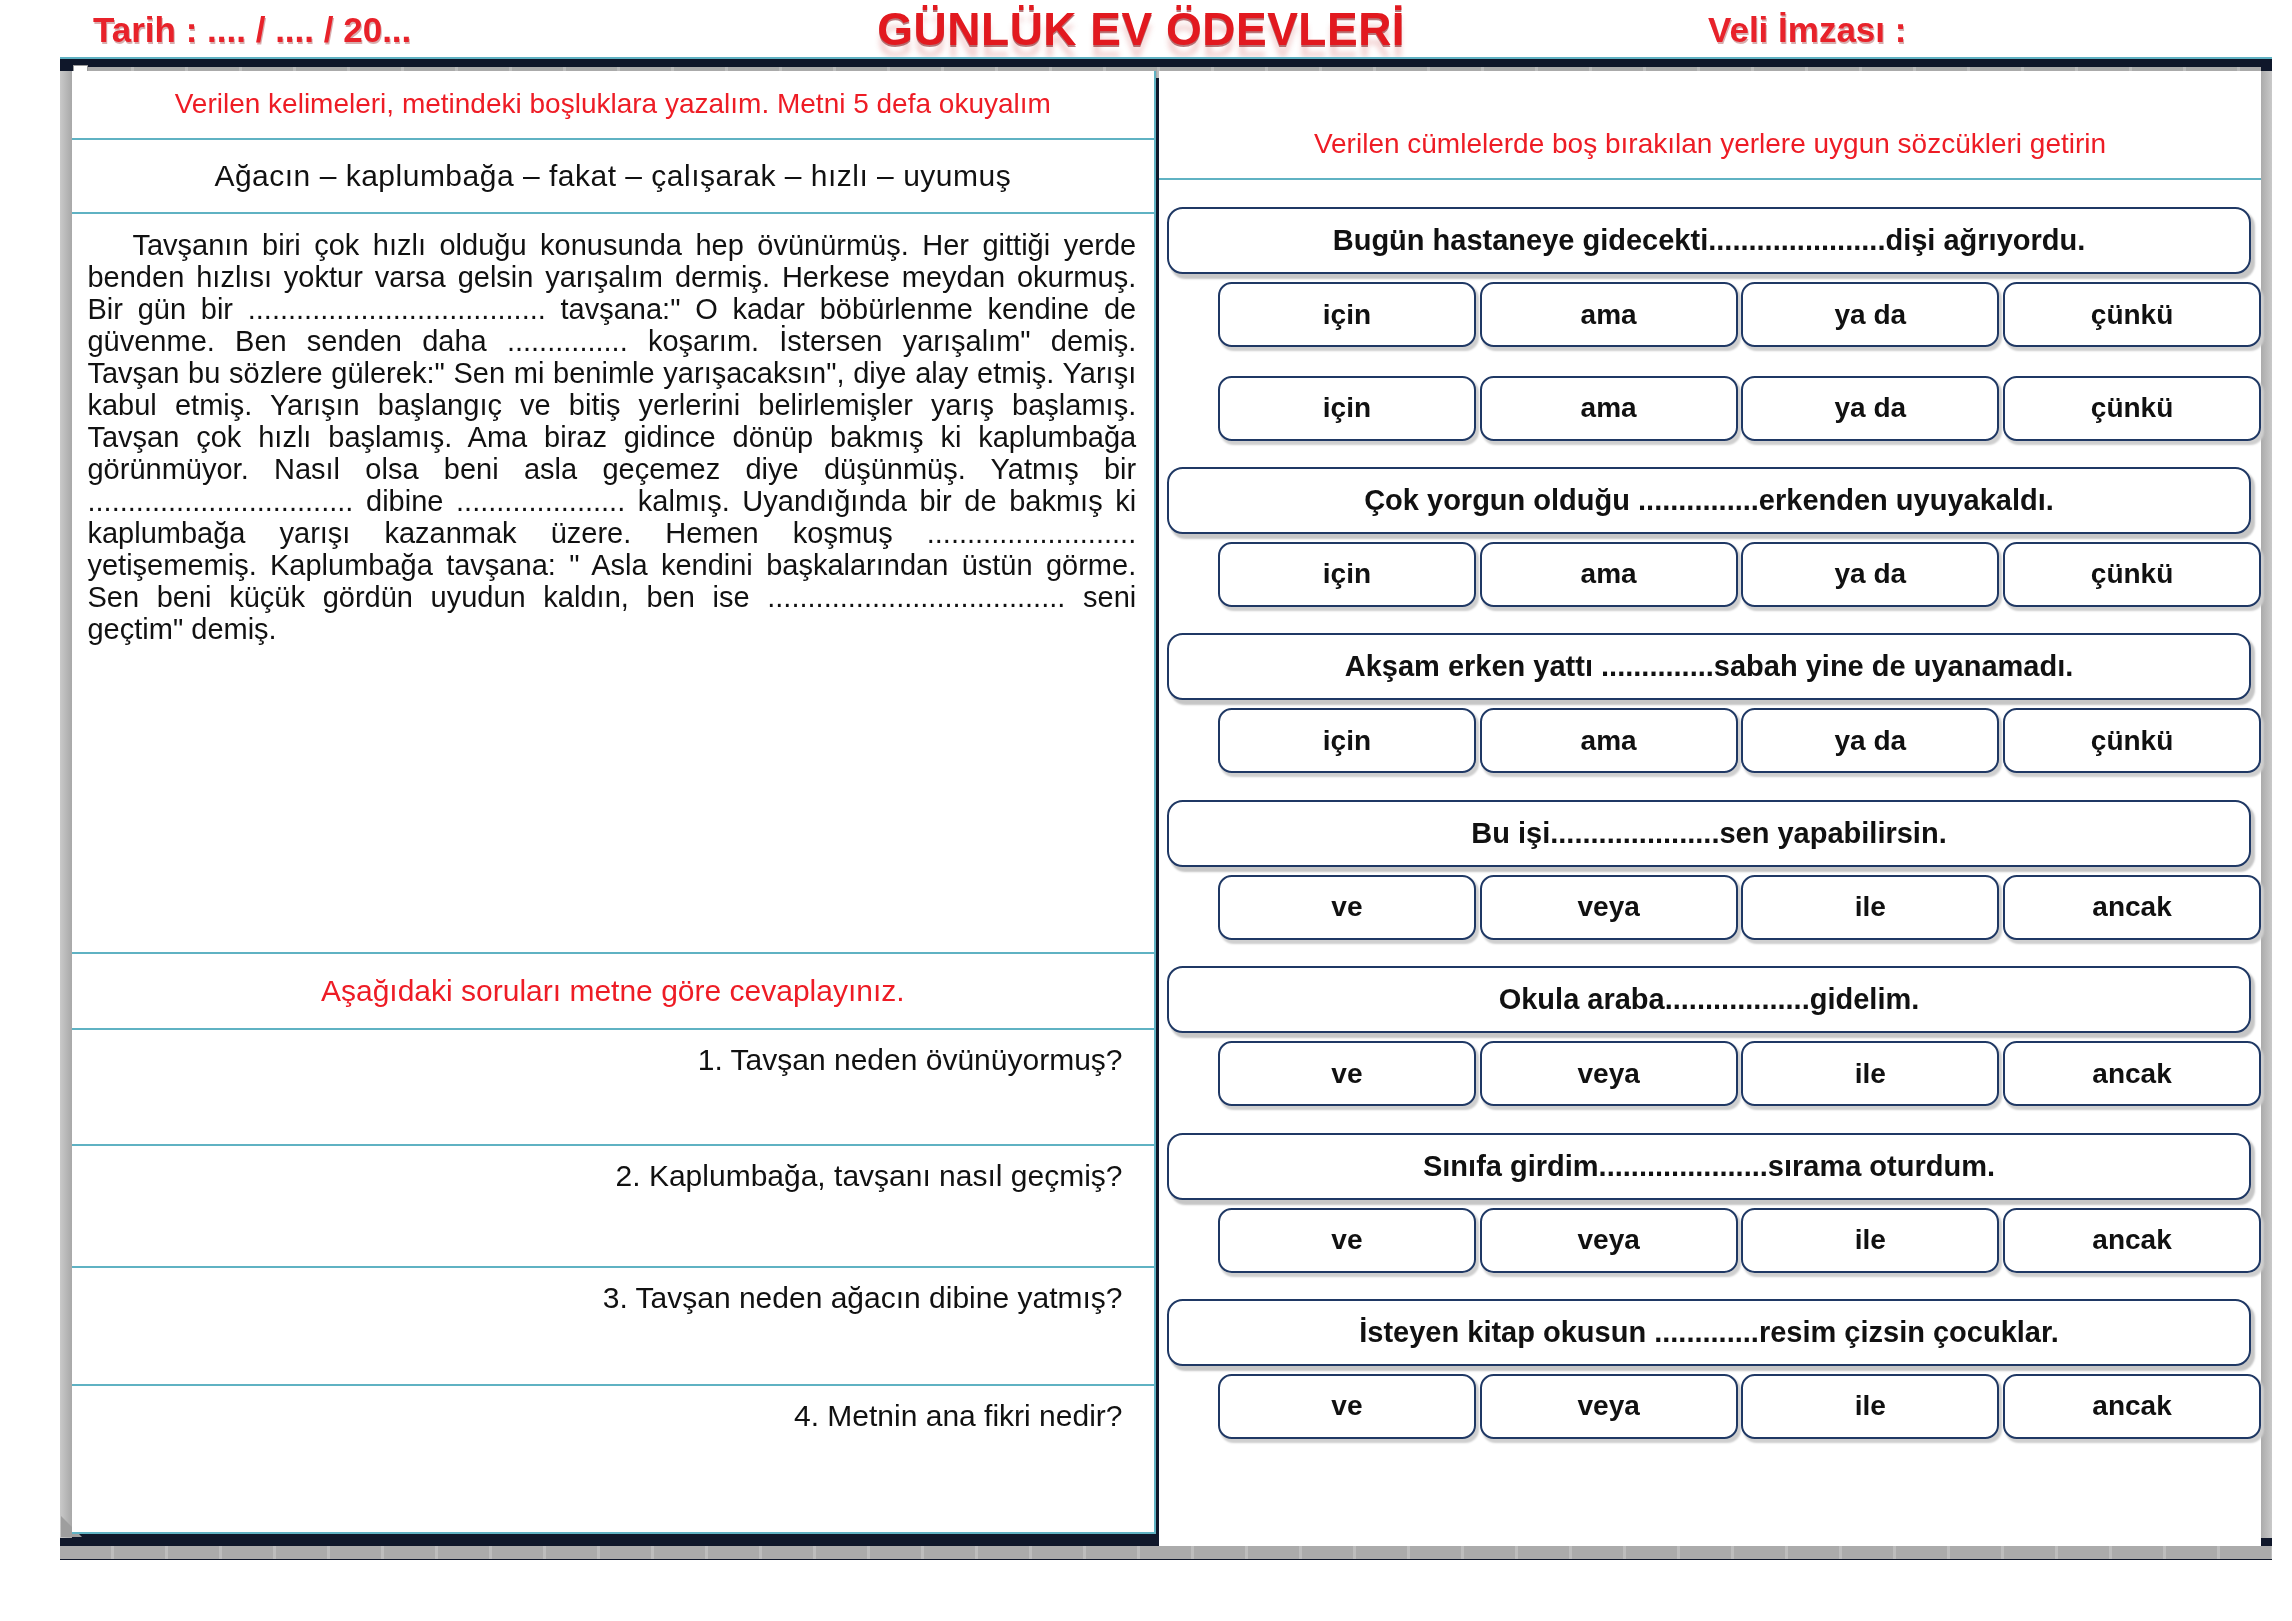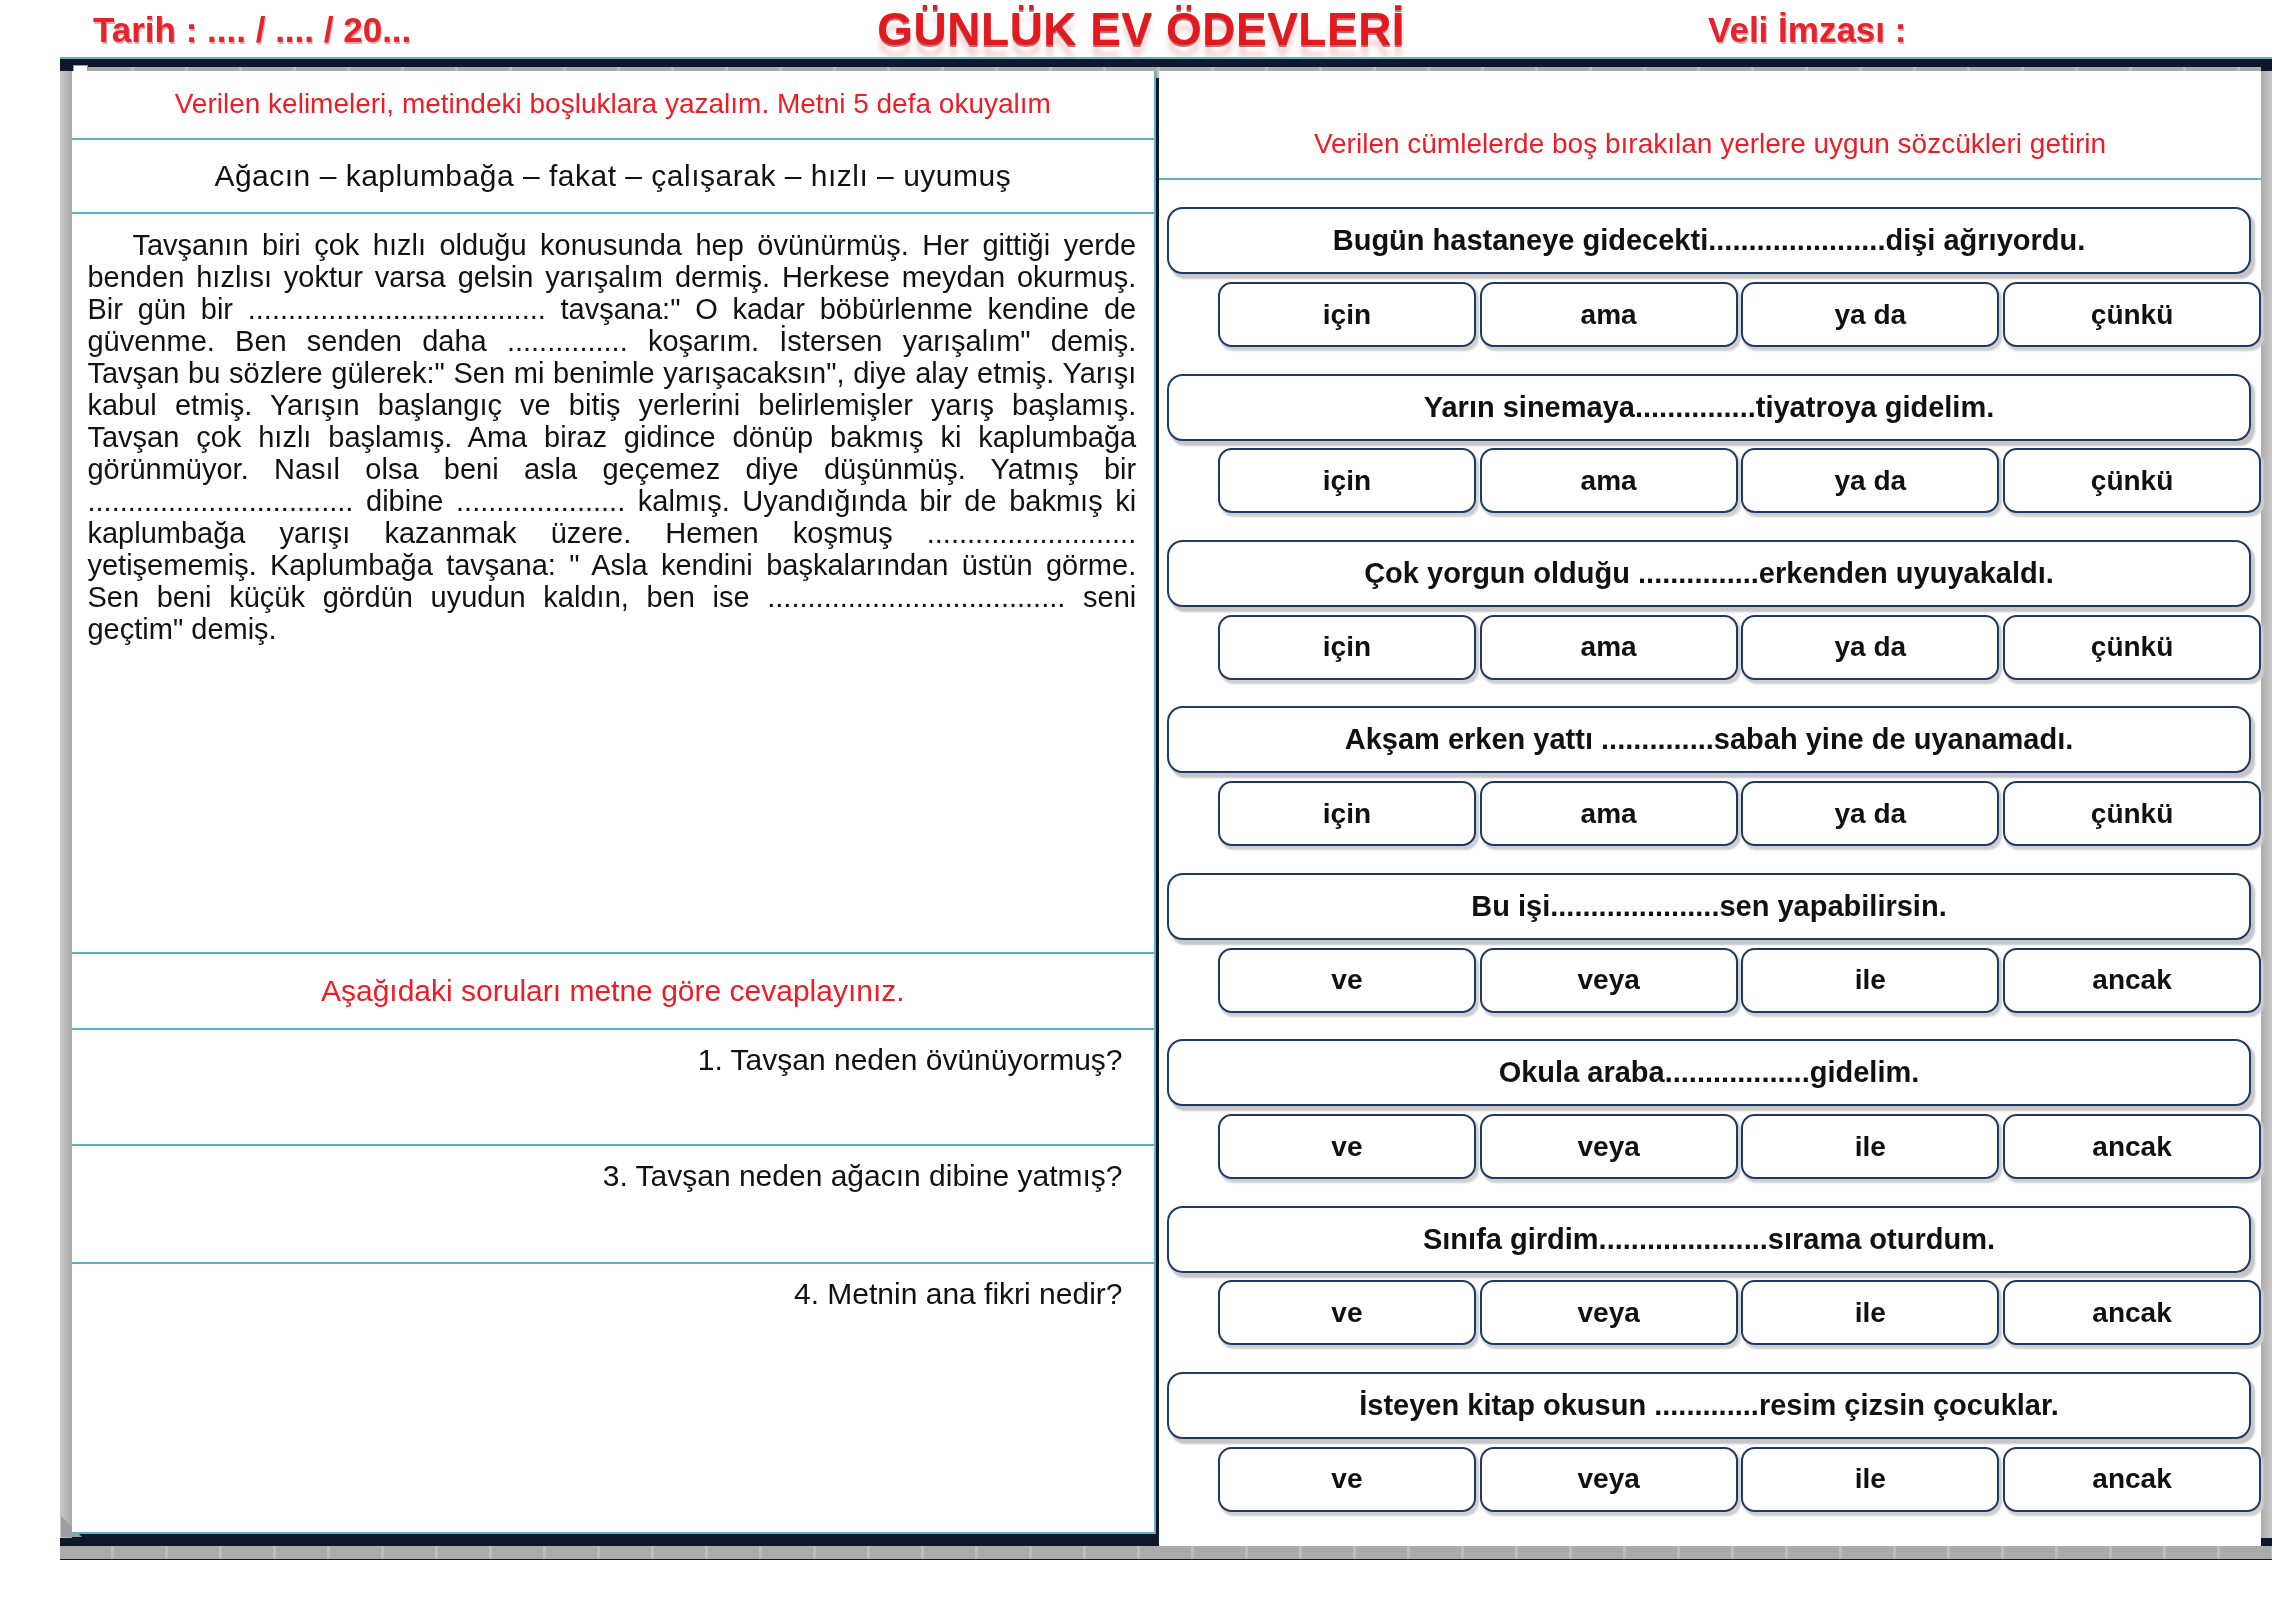--- a/index.html
+++ b/index.html
@@ -96,20 +96,24 @@
 
   <div class="col-left">
     <div class="cell instr">Verilen kelimeleri, metindeki boşluklara yazalım. Metni 5 defa okuyalım</div>
     <div class="cell wordbank">Ağacın – kaplumbağa – fakat – çalışarak – hızlı – uyumuş</div>
     <div class="cell story">Tavşanın biri çok hızlı olduğu konusunda hep övünürmüş. Her gittiği yerde benden hızlısı yoktur varsa gelsin yarışalım dermiş. Herkese meydan okurmuş. Bir gün bir ..................................... tavşana:" O kadar böbürlenme kendine de güvenme. Ben senden daha ............... koşarım. İstersen yarışalım" demiş. Tavşan bu sözlere gülerek:" Sen mi benimle yarışacaksın", diye alay etmiş. Yarışı kabul etmiş. Yarışın başlangıç ve bitiş yerlerini belirlemişler yarış başlamış. Tavşan çok hızlı başlamış. Ama biraz gidince dönüp bakmış ki kaplumbağa görünmüyor. Nasıl olsa beni asla geçemez diye düşünmüş. Yatmış bir ................................. dibine ..................... kalmış. Uyandığında bir de bakmış ki kaplumbağa yarışı kazanmak üzere. Hemen koşmuş .......................... yetişememiş. Kaplumbağa tavşana: " Asla kendini başkalarından üstün görme. Sen beni küçük gördün uyudun kaldın, ben ise ..................................... seni geçtim" demiş.</div>
     <div class="cell qheader">Aşağıdaki soruları metne göre cevaplayınız.</div>
     <div class="cell question q1">
       <div class="qtext">1. Tavşan neden övünüyormuş?</div>
       <div class="answer-line"></div>
     </div>
+    <div class="cell question q2">
+      <div class="qtext">2. Kaplumbağa, tavşanı nasıl geçmiş?</div>
+      <div class="answer-line"></div>
+    </div>
     <div class="cell question q3">
       <div class="qtext">3. Tavşan neden ağacın dibine yatmış?</div>
       <div class="answer-line"></div>
     </div>
     <div class="cell question q4">
       <div class="qtext">4. Metnin ana fikri nedir?</div>
       <div class="answer-line"></div>
     </div>
   </div>
 
@@ -121,21 +125,20 @@
         <div class="sentence-box">Bugün hastaneye gidecekti......................dişi ağrıyordu.</div>
         <div class="options">
           <div class="option">için</div>
           <div class="option">ama</div>
           <div class="option">ya da</div>
           <div class="option">çünkü</div>
         </div>
       </div>
 
       <div class="exercise">
-        <div class="sentence-box">Yarın sinemaya...............tiyatroya gidelim.</div>
         <div class="options">
           <div class="option">için</div>
           <div class="option">ama</div>
           <div class="option">ya da</div>
           <div class="option">çünkü</div>
         </div>
       </div>
 
       <div class="exercise">
         <div class="sentence-box">Çok yorgun olduğu ...............erkenden uyuyakaldı.</div>

